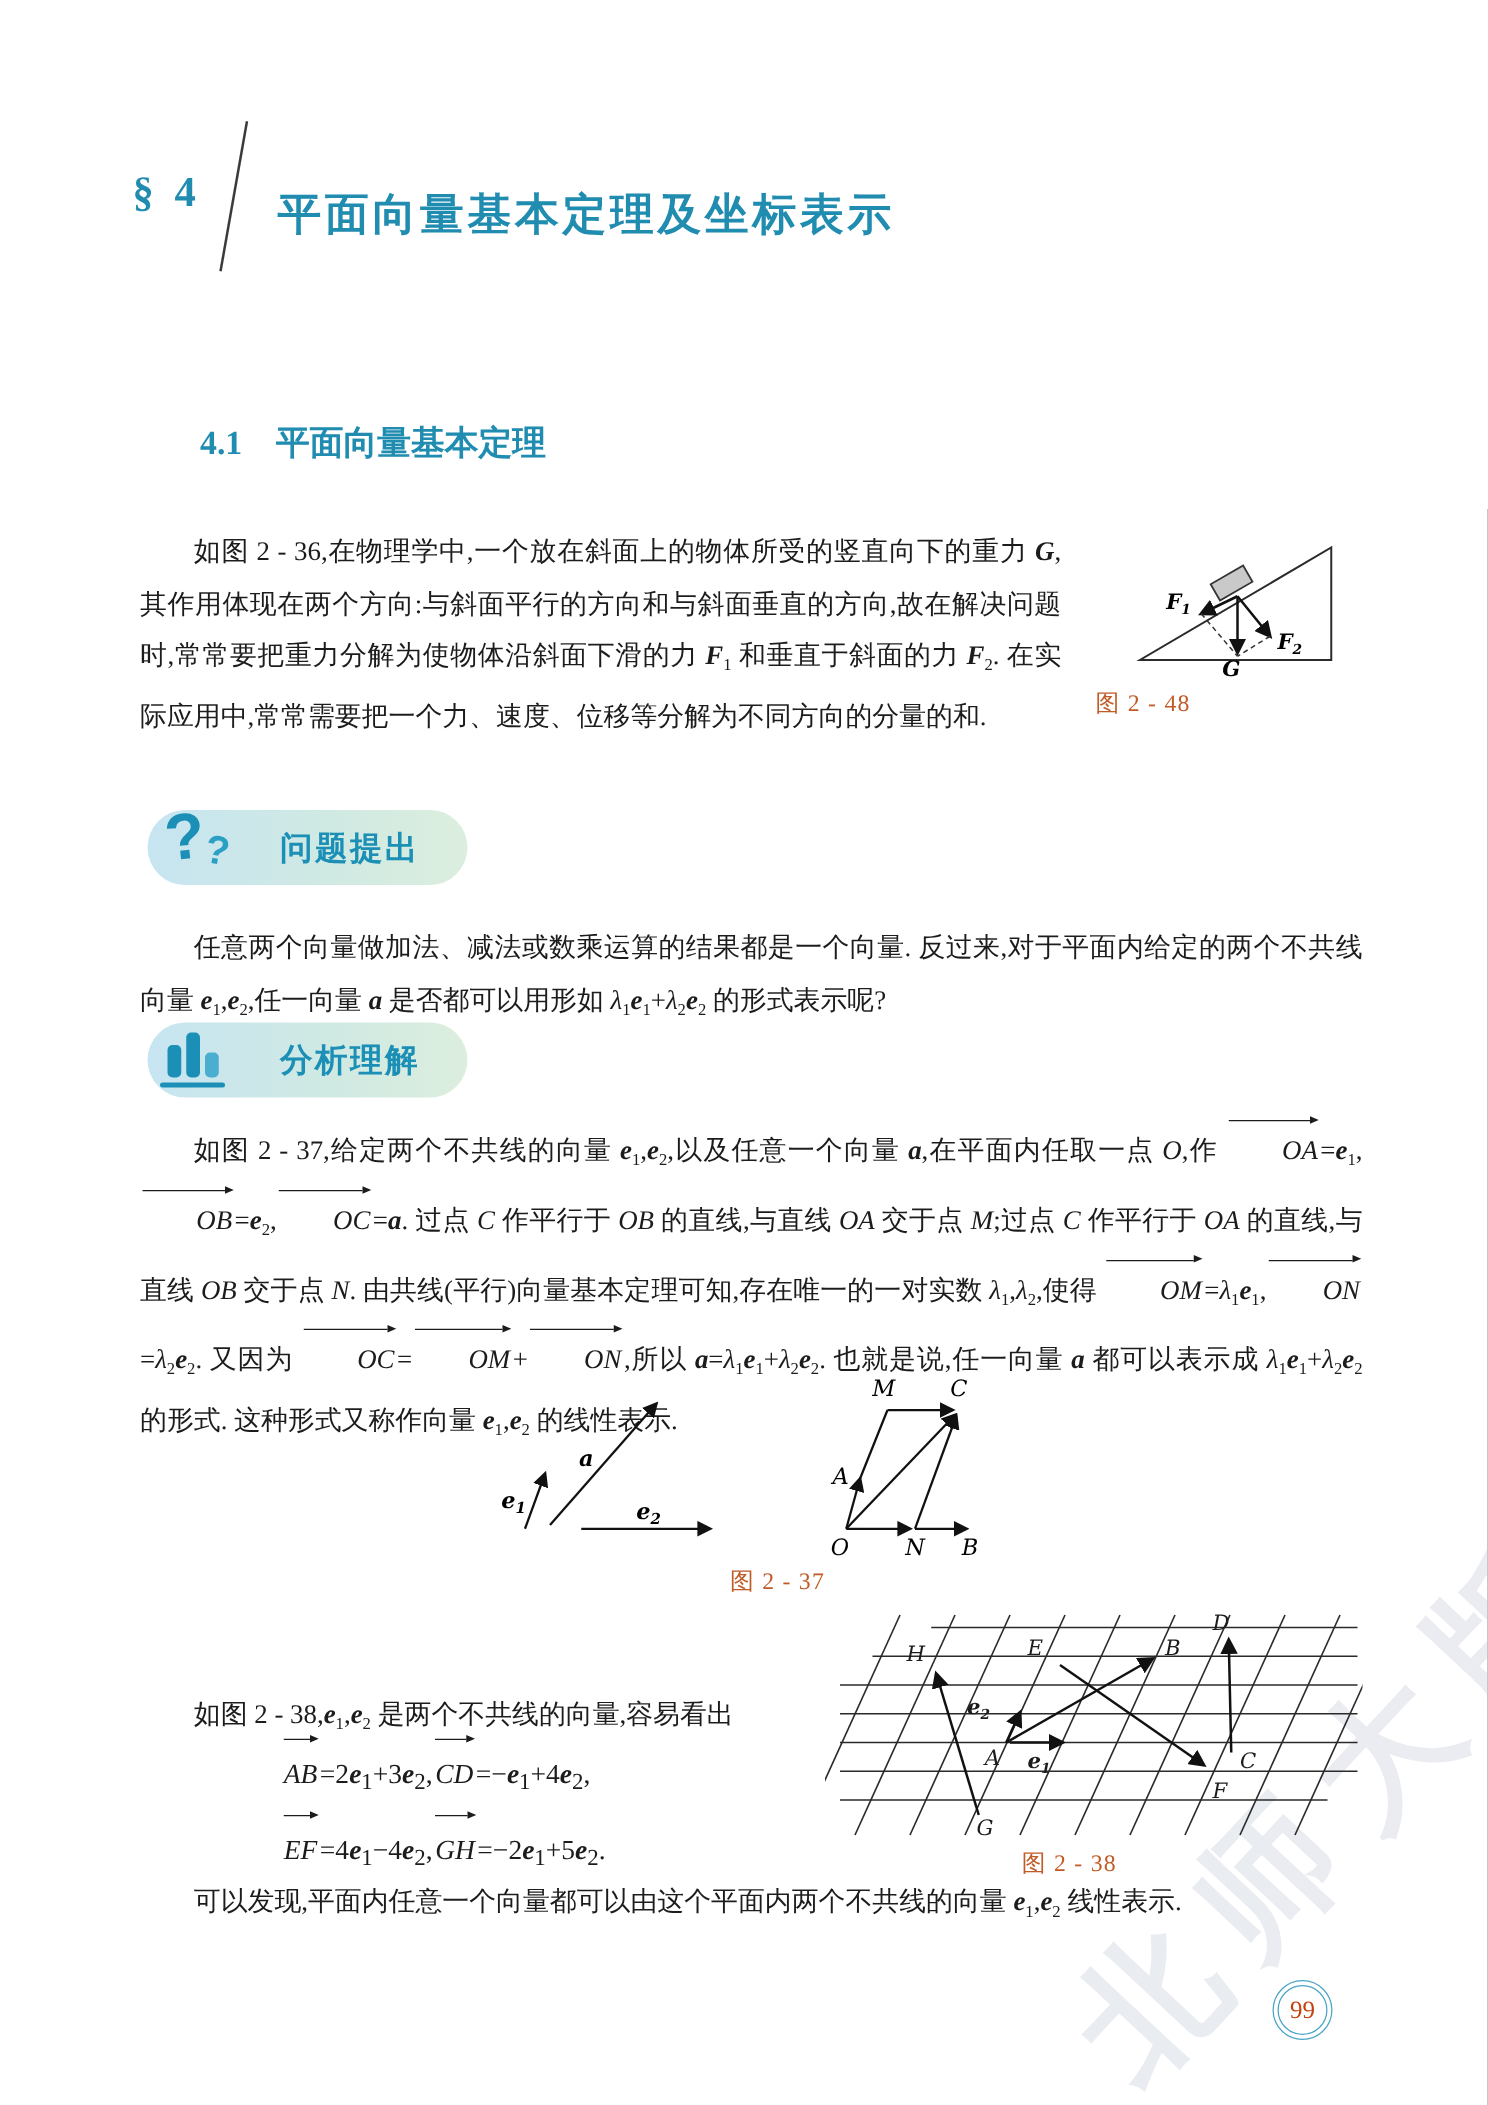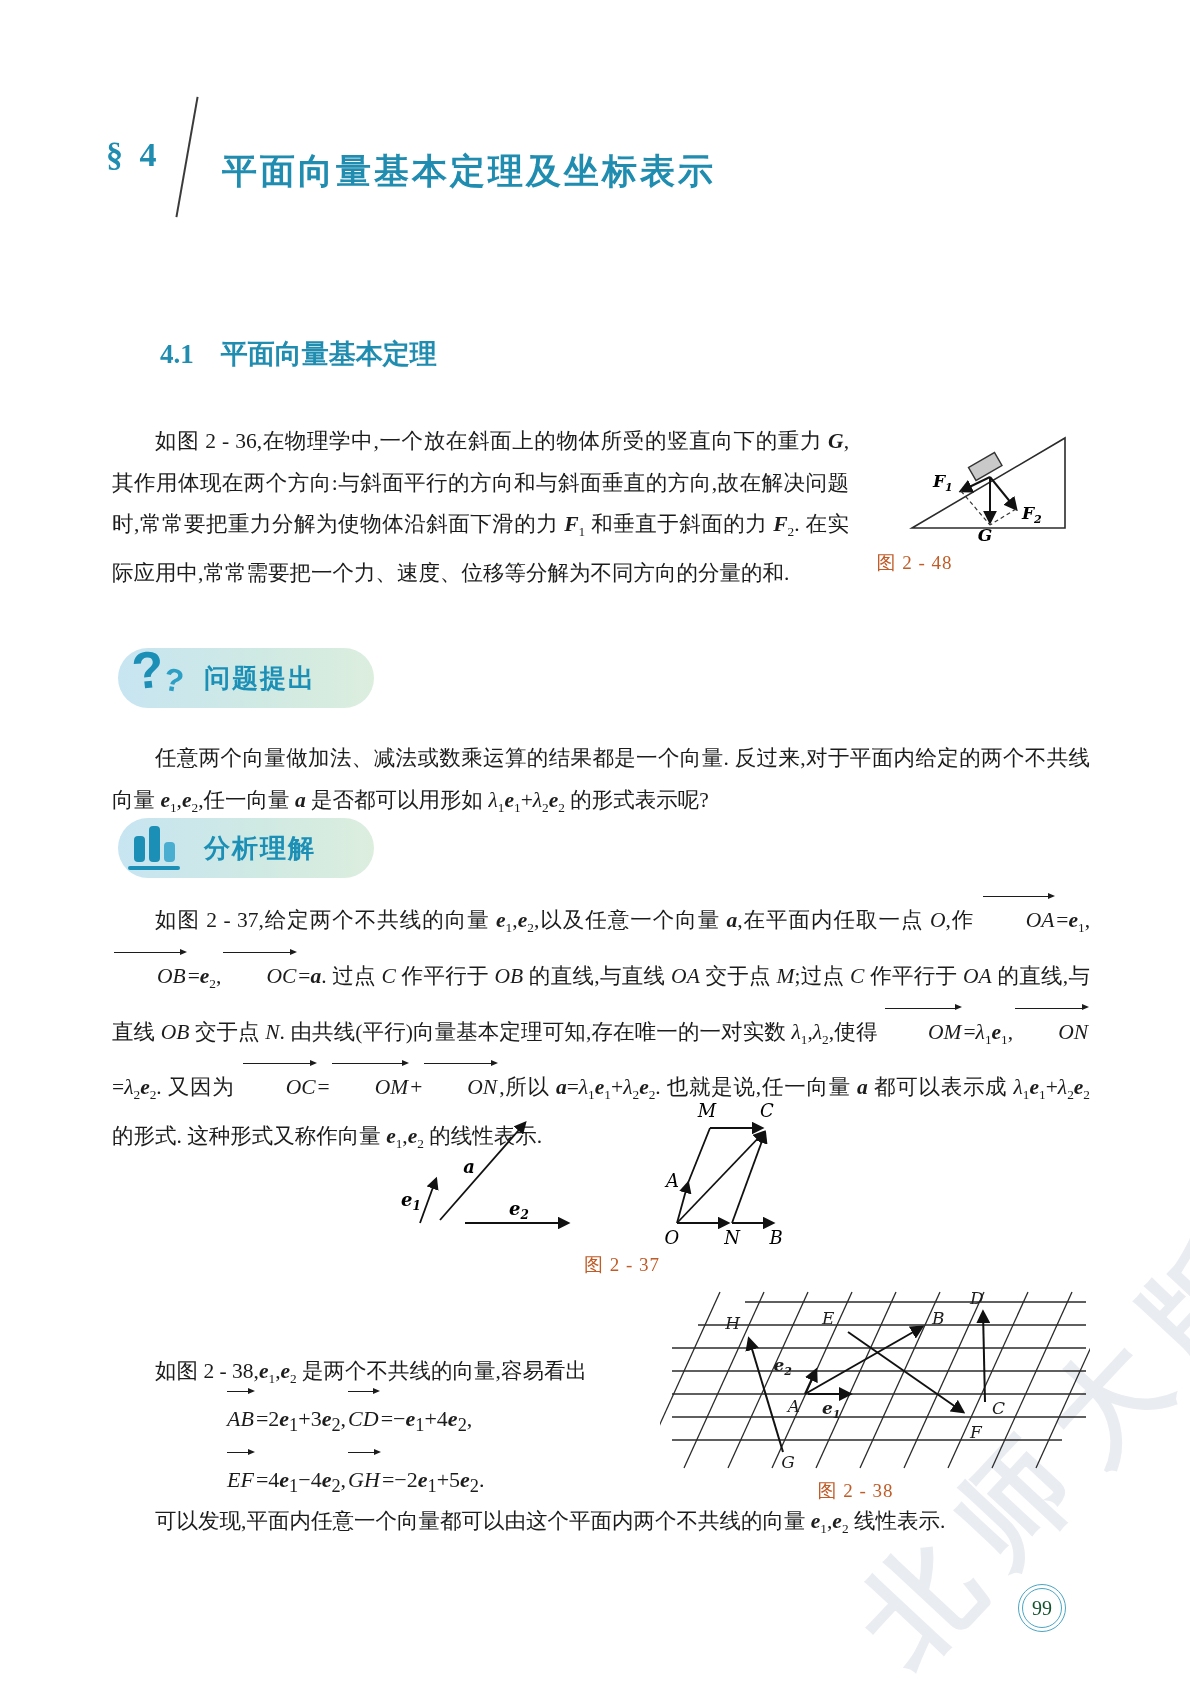--- a/index.html
+++ b/index.html
@@ -24,39 +24,39 @@
   
   .vec { position:relative; display:inline-block; padding:7px 2px 0 2px; }
   .vec::before { content:''; position:absolute; left:2px; right:8px; top:3px; border-top:1.6px solid #1c1c1c; }
   .vec::after { content:''; position:absolute; right:1px; top:-0.2px; width:0; height:0;
     border-left:7px solid #1c1c1c; border-top:3.6px solid transparent; border-bottom:3.6px solid transparent; }
   
   .badge { left:118px; width:256px; height:60px; border-radius:30px;
     background:linear-gradient(90deg,#c7e5f2 0%,#cfe9e3 55%,#dceede 100%);
     display:flex; align-items:center; }
   .badge-label { font-family:"Liberation Sans","DejaVu Sans",sans-serif;
-    font-size:26px; font-weight:bold; color:#1b8fb6; letter-spacing:2px; margin-left:8px; }
+    font-size:26px; font-weight:bold; color:#1b8fb6; letter-spacing:2px; margin-left:28px; }
   .q-icon { position:relative; width:78px; height:60px; }
   .q1 { position:absolute; left:14px; top:-8px; font-family:"Liberation Sans",sans-serif;
         font-size:52px; font-weight:bold; color:#1b8fb6; transform:rotate(-6deg); }
   .q2 { position:absolute; left:46px; top:14px; font-family:"Liberation Sans",sans-serif;
         font-size:32px; font-weight:bold; color:#2ba0c4; transform:rotate(10deg); }
   .bars-icon { position:relative; width:78px; height:60px; }
   .bar { position:absolute; bottom:16px; width:11px; border-radius:4px; background:#1b8fb6; }
   .b1 { left:16px; height:26px; }
   .b2 { left:31px; height:36px; }
   .b3 { left:46px; height:20px; background:#49aed0; }
   .bar-underline { position:absolute; left:10px; bottom:8px; width:52px; height:4px; border-radius:2px; background:#1b8fb6; }
   
   .fig-cap { font-size:19px; color:#c05c28; text-align:center; letter-spacing:1px; }
   
   .pagenum-outer { left:1018px; top:1584px; width:46px; height:46px; border-radius:50%;
     border:1.6px solid #4aa5c4; display:flex; align-items:center; justify-content:center; background:#fff; }
   .pagenum-inner { width:38px; height:38px; border-radius:50%; border:1.4px solid #4aa5c4;
-    display:flex; align-items:center; justify-content:center; font-size:20px; color:#14532d; }
+    display:flex; align-items:center; justify-content:center; font-size:20px; color:#c2410c; }
   
   .watermark { left:740px; top:1368px; width:660px; text-align:center;
     font-size:112px; font-weight:bold; letter-spacing:26px; color:#ccd2dd; opacity:0.42;
     transform:rotate(-47deg); z-index:0; white-space:nowrap; }
   .content { position:absolute; inset:0; z-index:1; }
   svg text { font-family:"DejaVu Serif","Liberation Serif",serif; }
 </style>
 </head>
 <body>
 

